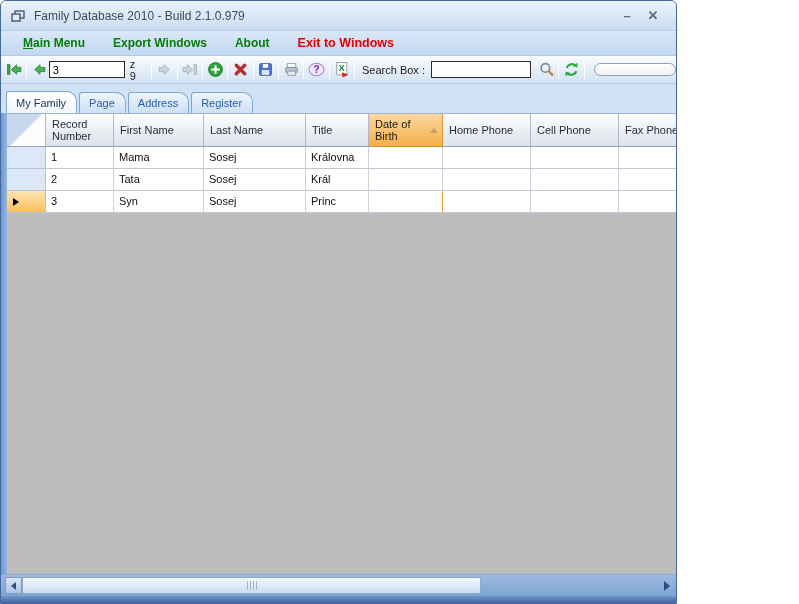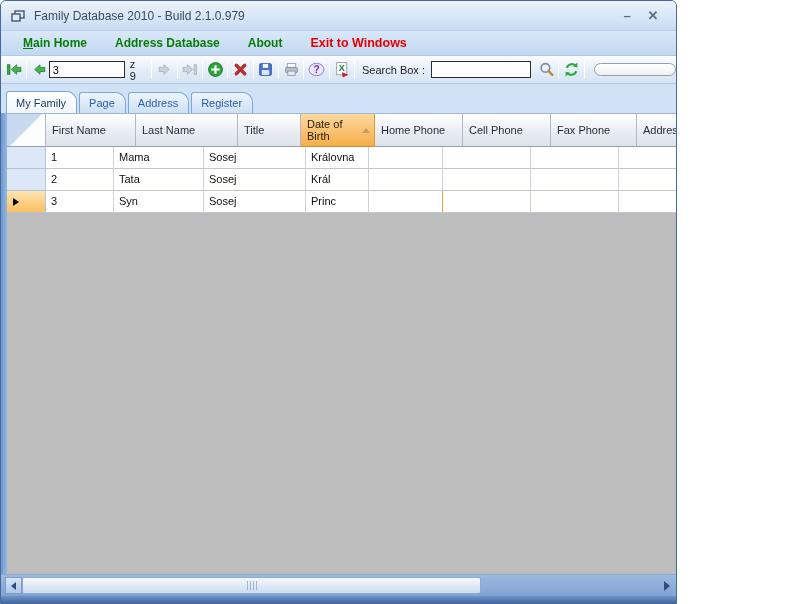--- a/index.html
+++ b/index.html
@@ -104,22 +104,22 @@
     <svg class="app-icon" viewBox="0 0 16 16">
       <rect x="5" y="3" width="9" height="7" fill="none" stroke="#4a5568" stroke-width="1.4"></rect>
       <rect x="2" y="6" width="8" height="7" fill="#dfeafa" stroke="#4a5568" stroke-width="1.4"></rect>
     </svg>
     <span class="title-text">Family Database 2010 - Build 2.1.0.979</span>
     <span class="win-btn">–</span>
     <span class="win-btn">✕</span>
   </div>
 
   <div class="menubar">
-    <span class="menu-item green ul-first">Main Home</span>
-    <span class="menu-item green">Address Database</span>
+    <span class="menu-item green ul-first">Main Menu</span>
+    <span class="menu-item green">Export Windows</span>
     <span class="menu-item green">About</span>
     <span class="menu-item red">Exit to Windows</span>
   </div>
 
   <div class="toolbar">
     <span class="tb-btn">
       <svg viewBox="0 0 16 16">
         <rect x="1.5" y="3.5" width="2.2" height="9" fill="#3aa844" stroke="#217a2c" stroke-width="0.7"></rect>
         <path d="M5 8 L10 3.5 L10 6 L14 6 L14 10 L10 10 L10 12.5 Z" fill="#47b453" stroke="#217a2c" stroke-width="0.7"></path>
       </svg>
@@ -217,20 +217,21 @@
     <span class="tab">Page</span>
     <span class="tab">Address</span>
     <span class="tab">Register</span>
   </div>
 
   <div class="gridwrap">
     <div class="gridpanel">
 
       <div class="hrow">
         <div class="hcell corner"></div>
+        <div class="hcell c-rec">Record Number</div>
         <div class="hcell c-first">First Name</div>
         <div class="hcell c-last">Last Name</div>
         <div class="hcell c-title">Title</div>
         <div class="hcell sorted c-dob">
           <span>Date of Birth</span>
           <span class="sort-arrow"></span>
         </div>
         <div class="hcell c-home">Home Phone</div>
         <div class="hcell c-cell">Cell Phone</div>
         <div class="hcell c-fax">Fax Phone</div>

